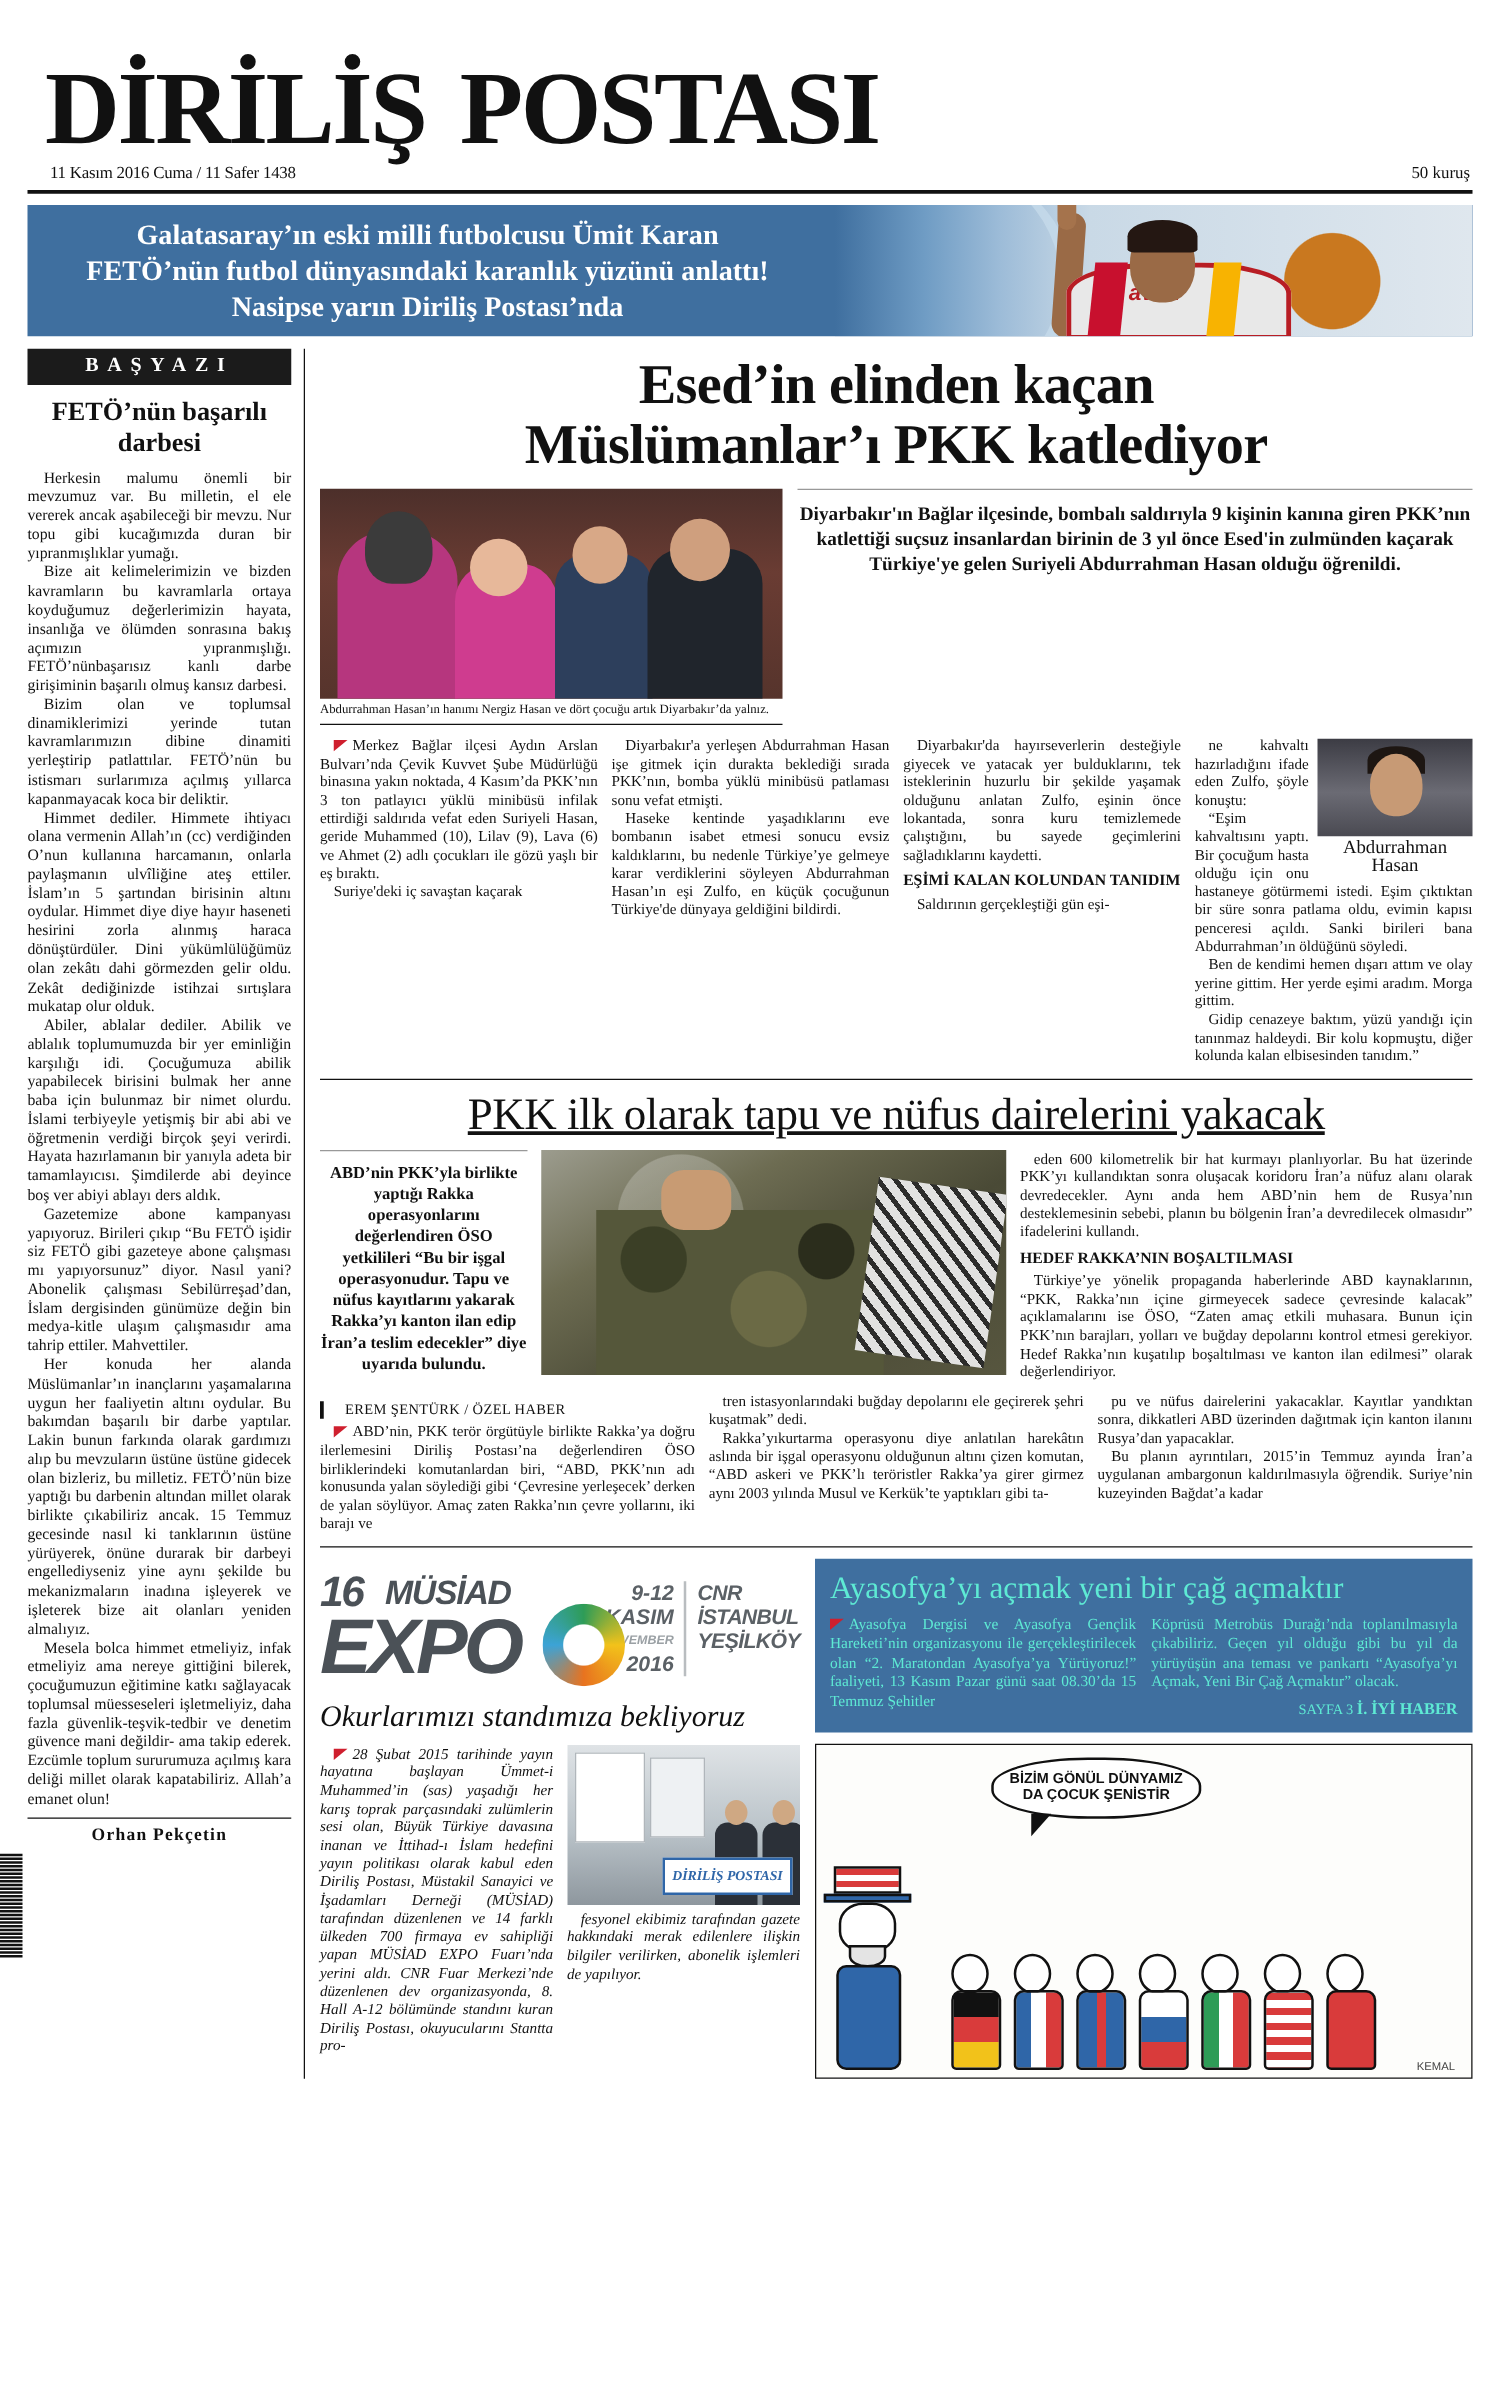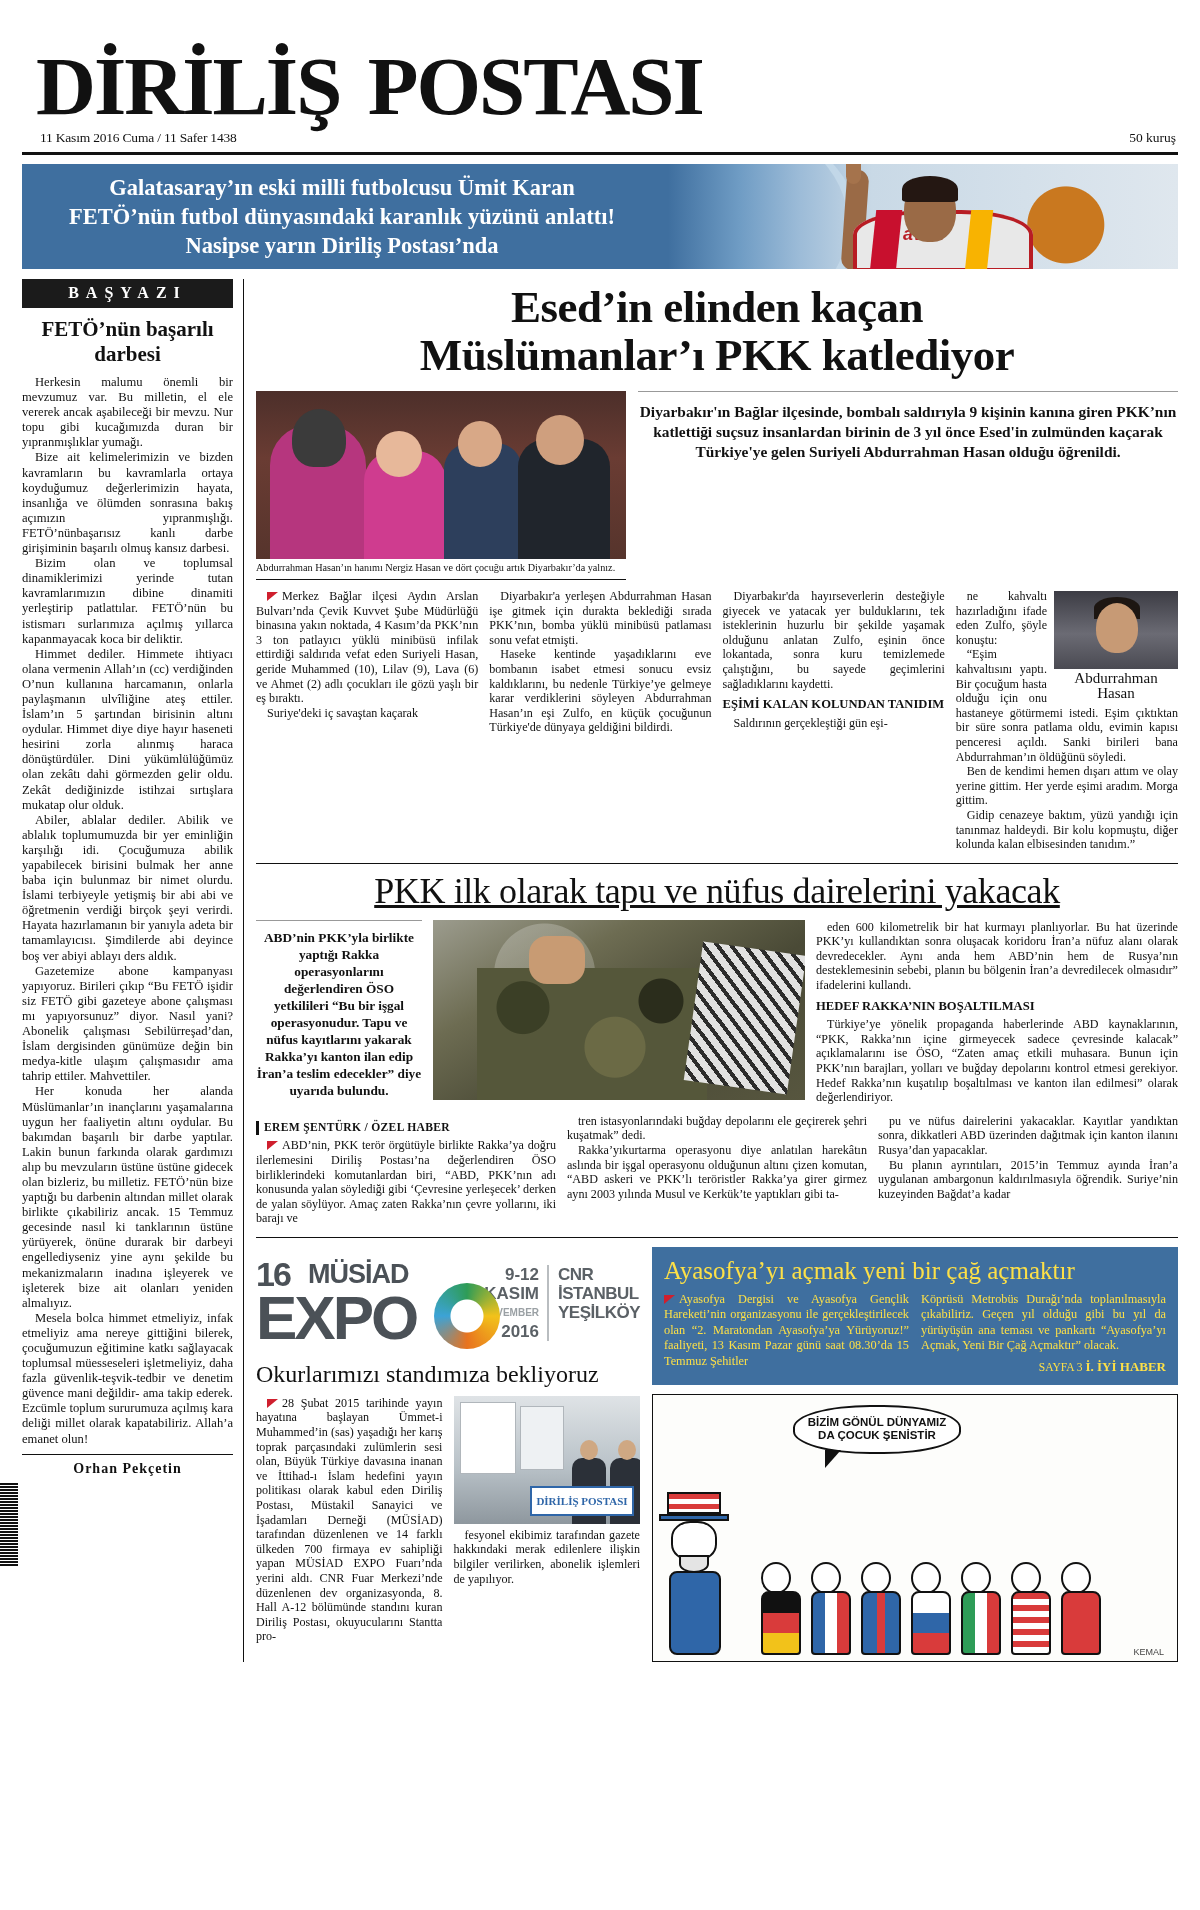--- a/index.html
+++ b/index.html
@@ -201,27 +201,27 @@
     position:absolute; left:96px; top:16px; width:56px; height:48px;
     background:#c89b73; border-radius:18px;
   }
   .sec2-right { flex:1; }
   .sec2-cols { display:flex; gap:11px; margin-top:9px; }
   .sec2-cols .c { flex:1; font-size:12.1px; line-height:14.6px; text-align:justify; }
   .sec2-cols .c p { margin:0; text-indent:11px; }
   .rcol { font-size:12.1px; line-height:14.6px; text-align:justify; }
   .rcol p { margin:0; text-indent:11px; }
   .byline-label {
-    font-weight:700; font-size:11.6px; letter-spacing:.3px;
-    border-left:3px solid #111; padding-left:5px; margin:7px 0 3px 0;
+    font-weight:400; font-size:11.6px; letter-spacing:.3px;
+    border-left:3px solid #111; padding-left:17px; margin:7px 0 3px 0;
   }
 
   
   .bottom { display:flex; gap:12px; margin-top:11px; border-top:1px solid #111; padding-top:9px; }
-  .bottom-left { width:384px; flex:0 0 384px; }
+  .bottom-left { width:384px; flex:0 0 384px;font-style:italic; }
   .bottom-right { flex:1; }
 
   .expo {
     display:flex; align-items:center; height:110px; gap:8px;
     padding:2px 0 0 0;
   }
   .expo-logo { position:relative; width:230px; height:104px; }
   .expo-16 { position:absolute; left:0; top:4px; font-family:"Liberation Sans", sans-serif;
     font-weight:700; font-size:34px; color:#4b5157; letter-spacing:-2px; }
   .expo-musiad { position:absolute; left:52px; top:8px; font-family:"Liberation Sans", sans-serif;
@@ -253,21 +253,21 @@
   .stand-photo .banner { position:absolute; left:6px; top:6px; width:56px; height:72px; background:#fff; border:1px solid #b0b6bb; }
   .stand-photo .banner2 { position:absolute; left:66px; top:10px; width:44px; height:64px; background:#eef1f3; border:1px solid #b0b6bb; }
   .stand-photo .man { position:absolute; bottom:0; width:34px; height:66px; background:#2b3038; border-radius:10px 10px 0 0; }
   .stand-photo .headd { position:absolute; width:18px; height:20px; background:#cfa883; border-radius:50%; }
   .stand-photo .sign { position:absolute; right:6px; bottom:8px; width:104px; height:30px; background:#fff; border:2px solid #2f66a8; }
   .stand-photo .sign span { display:block; text-align:center; font-size:11px; font-weight:700; color:#2f66a8;
     font-family:"Liberation Serif", serif; line-height:26px; }
 
   
   .ayasofya {
-    background:#3f6f9f; color:#fde047; padding:9px 12px 10px 12px;
+    background:#3f6f9f; color:#5eead4; padding:9px 12px 10px 12px;
   }
   .ayasofya h3 { margin:0 0 7px 0; font-weight:400; font-size:25px; line-height:29px; }
   .ayasofya .cols { display:flex; gap:12px; }
   .ayasofya .cols .c { flex:1; font-size:12.3px; line-height:15.4px; text-align:justify; }
   .ayasofya .cols .c p { margin:0; }
   .ayasofya .pagelink { text-align:right; font-size:11.5px; margin-top:5px; }
   .ayasofya .pagelink b { font-size:13px; }
 
   
   .cartoon {

